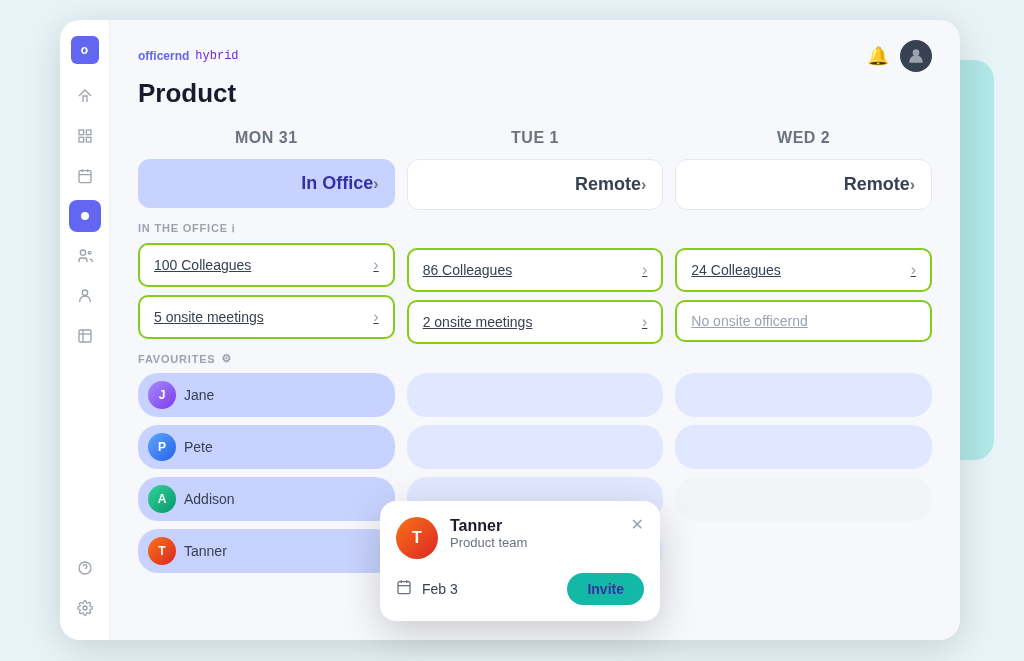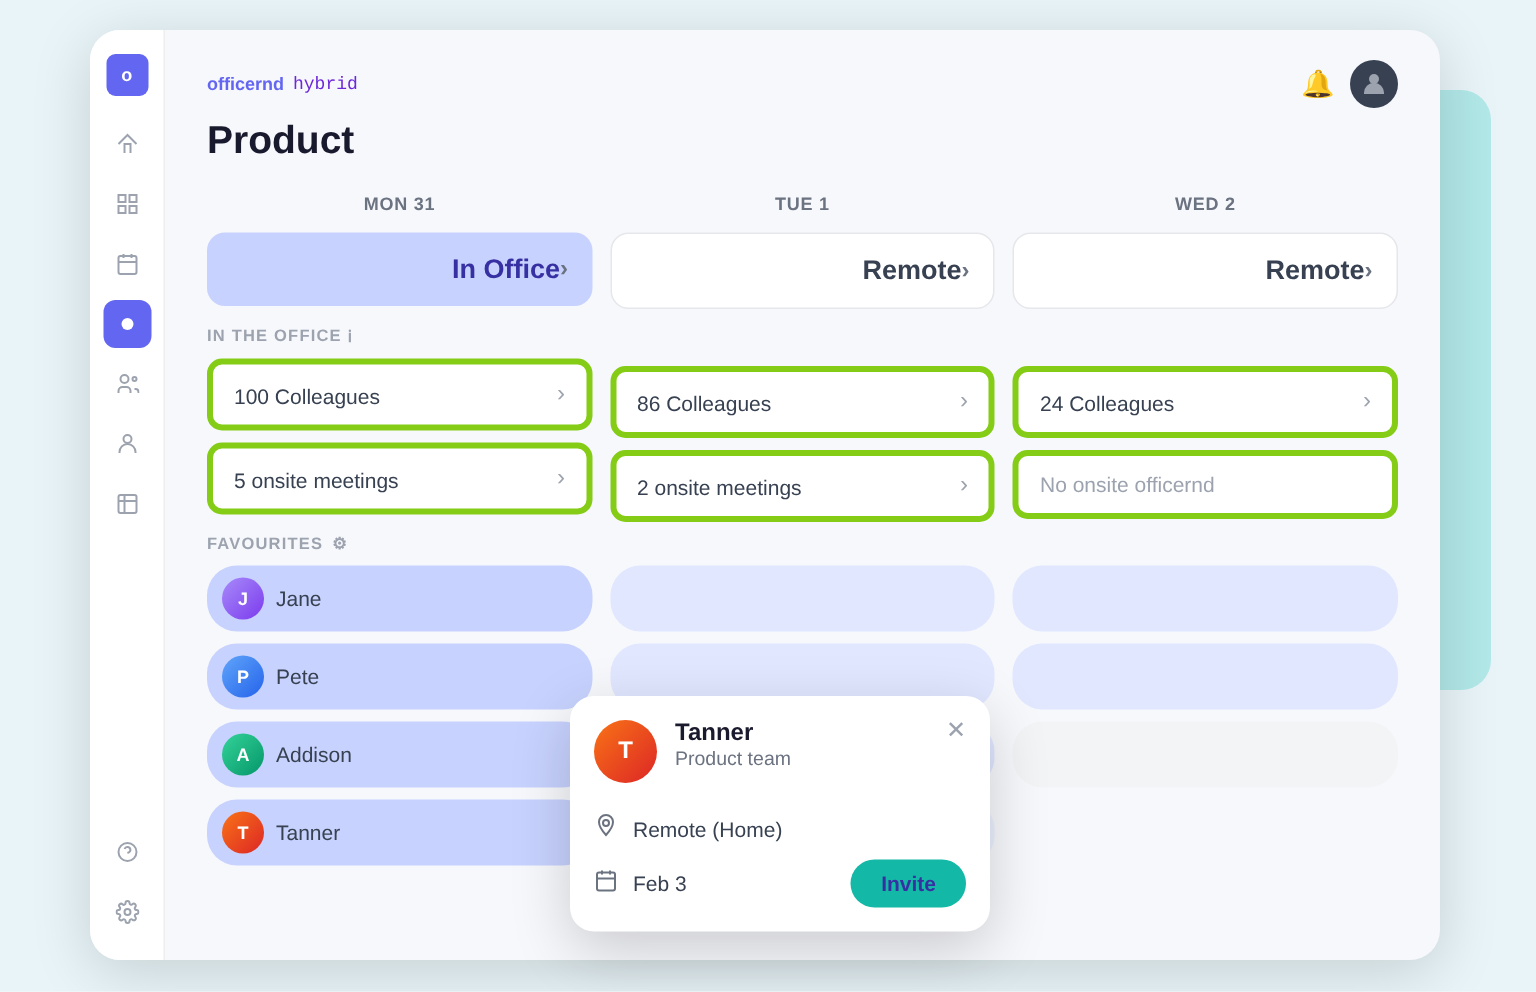--- a/index.html
+++ b/index.html
@@ -94,21 +94,21 @@
     }
 
     .day-column {
       display: flex;
       flex-direction: column;
       gap: 8px;
     }
 
     .day-header {
       text-align: center;
-      font-size: 12px;
+      font-size: 16px;
       font-weight: 600;
       color: #6b7280;
       letter-spacing: 0.5px;
       margin-bottom: 4px;
     }
 
     
     .status-btn {
       display: flex;
       align-items: center;
@@ -144,30 +144,31 @@
       letter-spacing: 0.8px;
       display: flex;
       align-items: center;
       gap: 4px;
       margin-top: 4px;
     }
 
     
     .info-card {
       display: flex;
-      align-items: flex-end;
+      align-items: center;
       justify-content: space-between;
       padding: 11px 14px;
       background: #fff;
-      border: 4px solid #84cc16;
+      border: 2px solid #84cc16;
       border-radius: 10px;
       font-size: 14px;
       font-weight: 500;
       color: #374151;
       cursor: pointer;
+      text-decoration: underline;
     }
     .info-card .chevron {
       color: #9ca3af;
     }
     .info-card.empty {
       color: #9ca3af;
       cursor: default;
     }
 
     
@@ -492,29 +493,20 @@
 </div>
 
 <div class="popup">
   <div class="popup-header">
     <div class="popup-avatar">T</div>
     <div>
       <div class="popup-name">Tanner</div>
       <div class="popup-team">Product team</div>
     </div>
     <div class="popup-close">✕</div>
-  </div>
-  <div class="popup-row">
-    <span class="popup-icon">
-      <svg width="16" height="16" viewBox="0 0 24 24" fill="none" stroke="#6b7280" stroke-width="2">
-          <circle cx="12" cy="10" r="3"></circle>
-          <path d="M12 2C8.13 2 5 5.13 5 9c0 5.25 7 13 7 13s7-7.75 7-13c0-3.87-3.13-7-7-7z"></path>
-        </svg>
-    </span>
-    <span>Remote (Home)</span>
   </div>
   <div class="popup-footer">
     <div class="popup-row" style="padding:0;">
       <span class="popup-icon">
         <svg width="16" height="16" viewBox="0 0 24 24" fill="none" stroke="#6b7280" stroke-width="2">
             <rect x="3" y="4" width="18" height="18" rx="2"></rect>
             <line x1="16" y1="2" x2="16" y2="6"></line>
             <line x1="8" y1="2" x2="8" y2="6"></line>
             <line x1="3" y1="10" x2="21" y2="10"></line>
           </svg>

